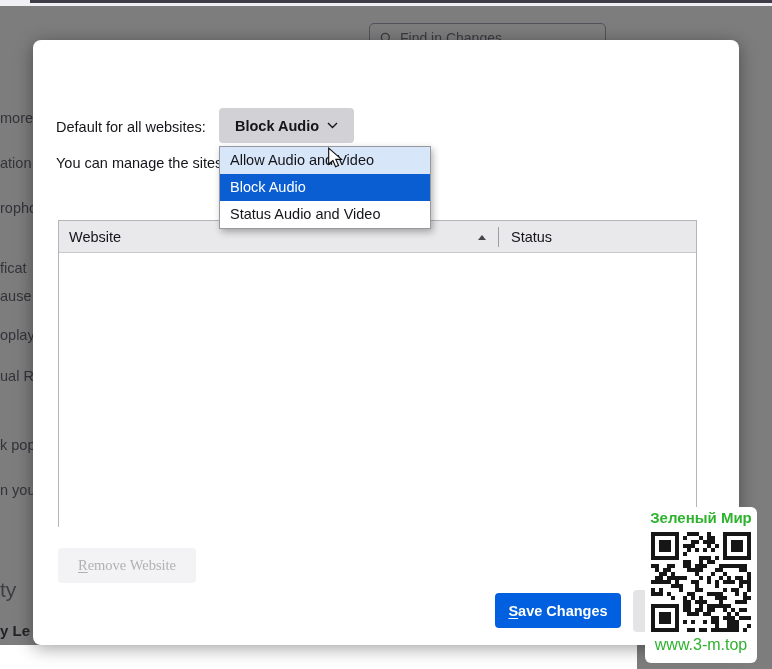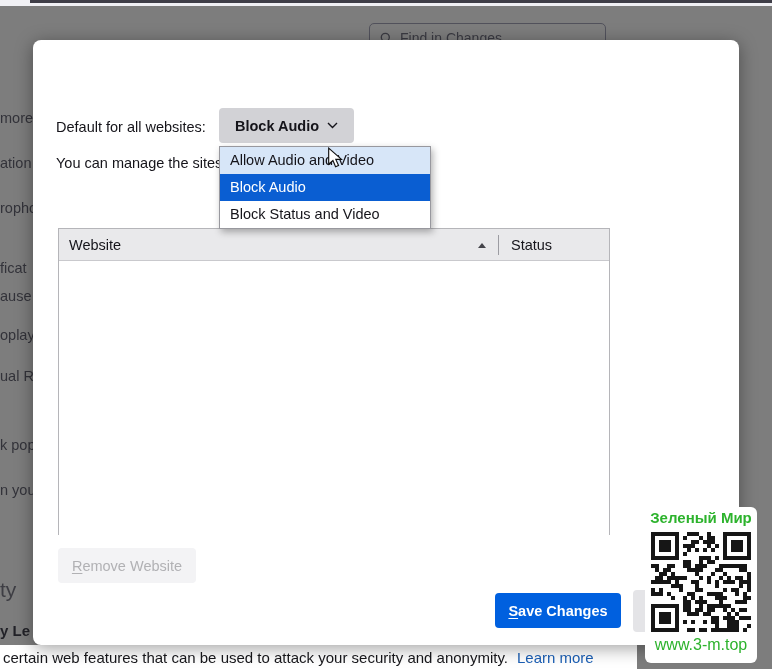--- a/index.html
+++ b/index.html
@@ -40,30 +40,30 @@
   }
   .manage-text{position:absolute;left:23px;top:115px;font-size:14.5px;white-space:nowrap;overflow:hidden;max-width:380px;}
   .manage-tail{position:absolute;left:404px;top:115px;font-size:14.5px;white-space:nowrap;}
   .search-wrap{position:absolute;left:25px;top:145px;width:639px;height:31px;}
   .search-input{
     width:100%;height:100%;border:1px solid #85858f;border-radius:4px;
     padding:0 8px 0 30px;font-family:inherit;font-size:14.5px;color:#15141a;outline:none;background:#fff;
   }
   .search-input::placeholder{color:#76767f;opacity:1;}
   .search-icon-abs{position:absolute;left:10px;top:9px;pointer-events:none;}
-  .table{position:absolute;left:25px;top:188px;width:552px;height:307px;border:1px solid #b5b5b9;background:#fff;}
+  .table{position:absolute;left:25px;top:180px;width:639px;height:307px;border:1px solid #b5b5b9;background:#fff;}
   .thead{position:relative;height:32px;background:#e9e9eb;border-bottom:1px solid #c9c9cd;}
   .th-website{position:absolute;left:10px;top:0;line-height:32px;font-size:14.5px;cursor:pointer;}
   .sort-tri{position:absolute;left:419px;top:14px;width:0;height:0;border-left:4px solid transparent;border-right:4px solid transparent;border-bottom:5px solid #44444a;}
   .col-divider{position:absolute;left:439px;top:6px;width:1px;height:20px;background:#9c9ca2;}
   .th-status{position:absolute;left:452px;top:0;line-height:32px;font-size:14.5px;cursor:pointer;}
   .tbody{height:274px;background:#fff;}
   .btn-grey{
     position:absolute;height:35px;background:#f3f3f5;border:none;border-radius:4px;
-    font-family:Liberation Sans, sans-serif;font-size:14.5px;color:#b1b1b4;cursor:default;
+    font-family:Liberation Serif, serif;font-size:14.5px;color:#b1b1b4;cursor:default;
   }
   .btn-rm1{left:25px;top:508px;width:138px;}
   .btn-rm2{left:175px;top:508px;width:173px;}
   .btn-partial{position:absolute;left:600px;top:550px;width:34px;height:42px;background:#e4e4e7;border:none;border-radius:4px;}
   .btn-save{
     position:absolute;left:462px;top:553px;width:126px;height:35px;background:#0060df;border:none;border-radius:4px;
     font-family:inherit;font-size:14.5px;font-weight:bold;color:#fff;cursor:pointer;
   }
   .ak{text-decoration:underline;text-underline-offset:2px;}
   
@@ -110,21 +110,20 @@
   <span class="frag" style="top:288px">ause</span>
   <span class="frag" style="top:327px">oplay</span>
   <span class="frag" style="top:368px">ual R</span>
   <span class="frag" style="top:437px">k pop</span>
   <span class="frag" style="top:482px">n you</span>
   <span class="frag-heading">ty</span>
   <span class="frag-subheading">y Le</span>
 
   <div class="bottom-strip"></div>
   <div class="bottom-grey-patch"></div>
-  <div class="footer-text"><span>certain web features that can be used to attack your security and anonymity.</span><span class="link">Learn more</span></div>
 
   <div class="dialog">
 
     <div class="row-label">Default for all websites:</div>
 
     <button class="dropdown-btn">
       <span>Block Audio</span>
       <svg width="11" height="7" viewBox="0 0 11 7">
         <path d="M1 1 L5.5 5.5 L10 1" fill="none" stroke="#15141a" stroke-width="1.4"></path>
       </svg>
@@ -145,21 +144,21 @@
 
     <button class="btn-grey btn-rm1"><span class="ak">R</span><span>emove Website</span></button>
 
     <button class="btn-partial"></button>
     <button class="btn-save"><span class="ak">S</span><span>ave Changes</span></button>
   </div>
 
   <div class="menu">
     <div class="menu-item hover">Allow Audio and Video</div>
     <div class="menu-item selected">Block Audio</div>
-    <div class="menu-item">Block Status and Video</div>
+    <div class="menu-item">Status Audio and Video</div>
   </div>
 
   <svg class="cursor" width="16" height="23" viewBox="0 0 13 20">
     <path d="M1 1 L1 15 L4.7 11.7 L7 17.2 L9.6 16.1 L7.2 10.8 L12.2 10.8 Z" fill="#fff" stroke="#111" stroke-width="1"></path>
   </svg>
 
   <div class="watermark">
     <div class="wm-title">Зеленый Мир</div>
     <div class="qr">
         <i class="qm" style="left:36px;top:0px"></i>

